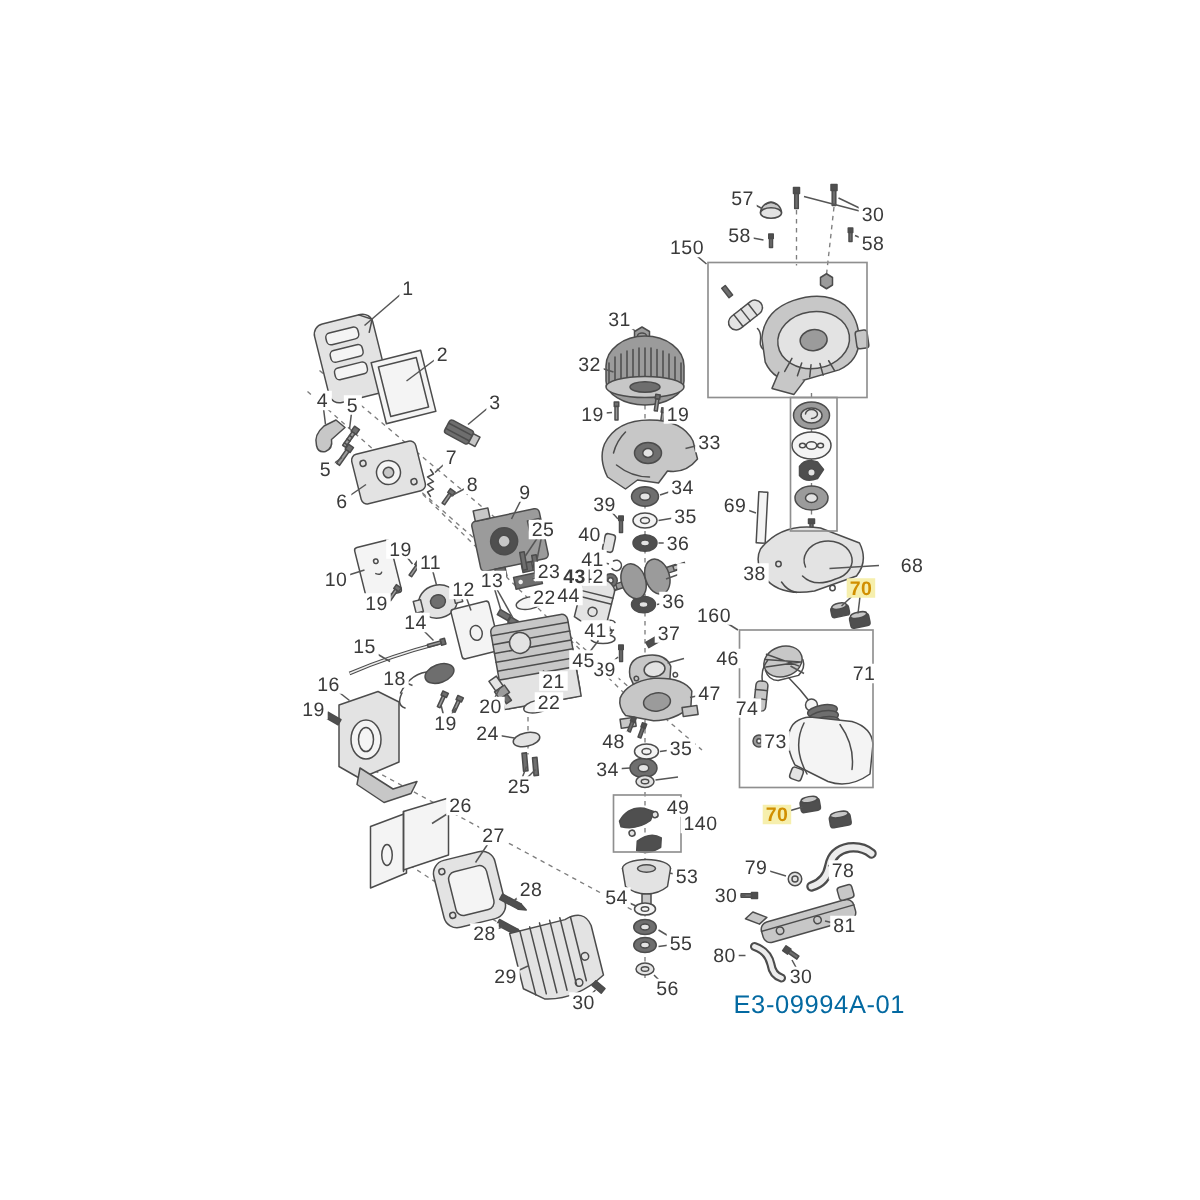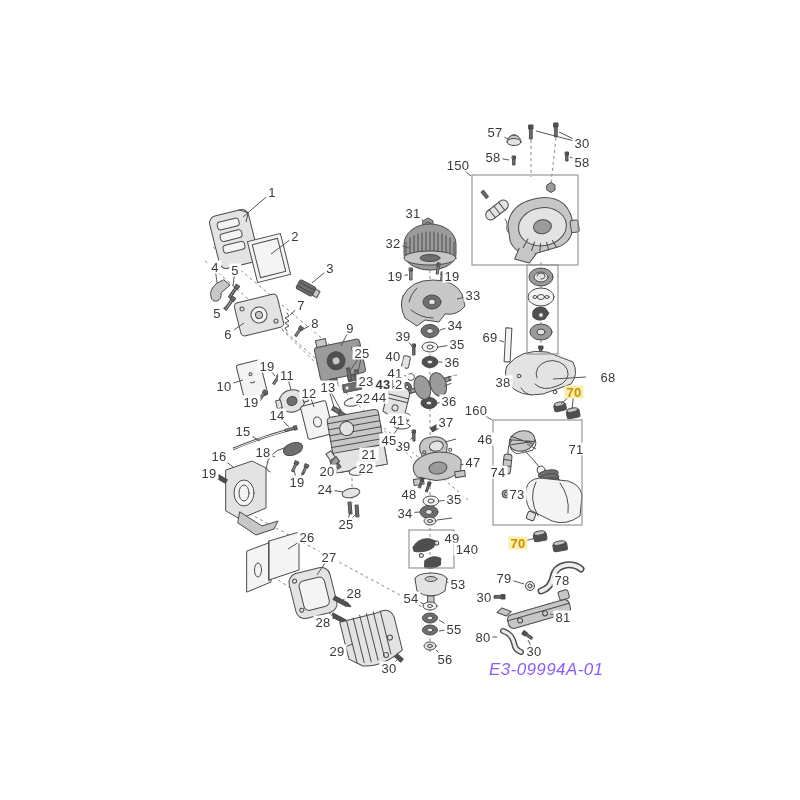--- a/index.html
+++ b/index.html
@@ -14,21 +14,21 @@
   .pbox{fill:none;stroke:var(--box,#8f8f8f);stroke-width:1.1;}
   .tube{stroke:var(--line,#4c4c4c);stroke-width:7;fill:none;stroke-linecap:round;}
   .tube-in{stroke:#ececec;stroke-width:4;fill:none;stroke-linecap:round;}
   .tube-sm{stroke:var(--line,#4c4c4c);stroke-width:6;fill:none;stroke-linecap:round;}
   .tube-sm-in{stroke:#ececec;stroke-width:3.2;fill:none;stroke-linecap:round;}
   
   .callout{position:absolute;transform:translate(-50%,-50%);font-size:13px;line-height:1;
            color:var(--label,#3a3a3a);background:#ffffff;padding:0 2px;z-index:3;letter-spacing:.3px;}
   .callout.hl{color:var(--hlt,#d18f00);background:var(--hlb,#f6efad);font-weight:bold;}
   .diagram-id{position:absolute;left:489px;top:661px;font-size:17px;line-height:1.1;
-              color:#8b5cf6;z-index:3;letter-spacing:.4px;font-style:italic;}
+              color:#0369a1;z-index:3;letter-spacing:.4px;}
 </style>
 </head>
 <body>
 
 <div class="stage" id="stage">
 
   <svg class="layer" id="art-svg" width="800" height="800" viewBox="0 0 800 800">
 
     <g>
       <path class="dash" d="M213,247 L337,351"></path>

